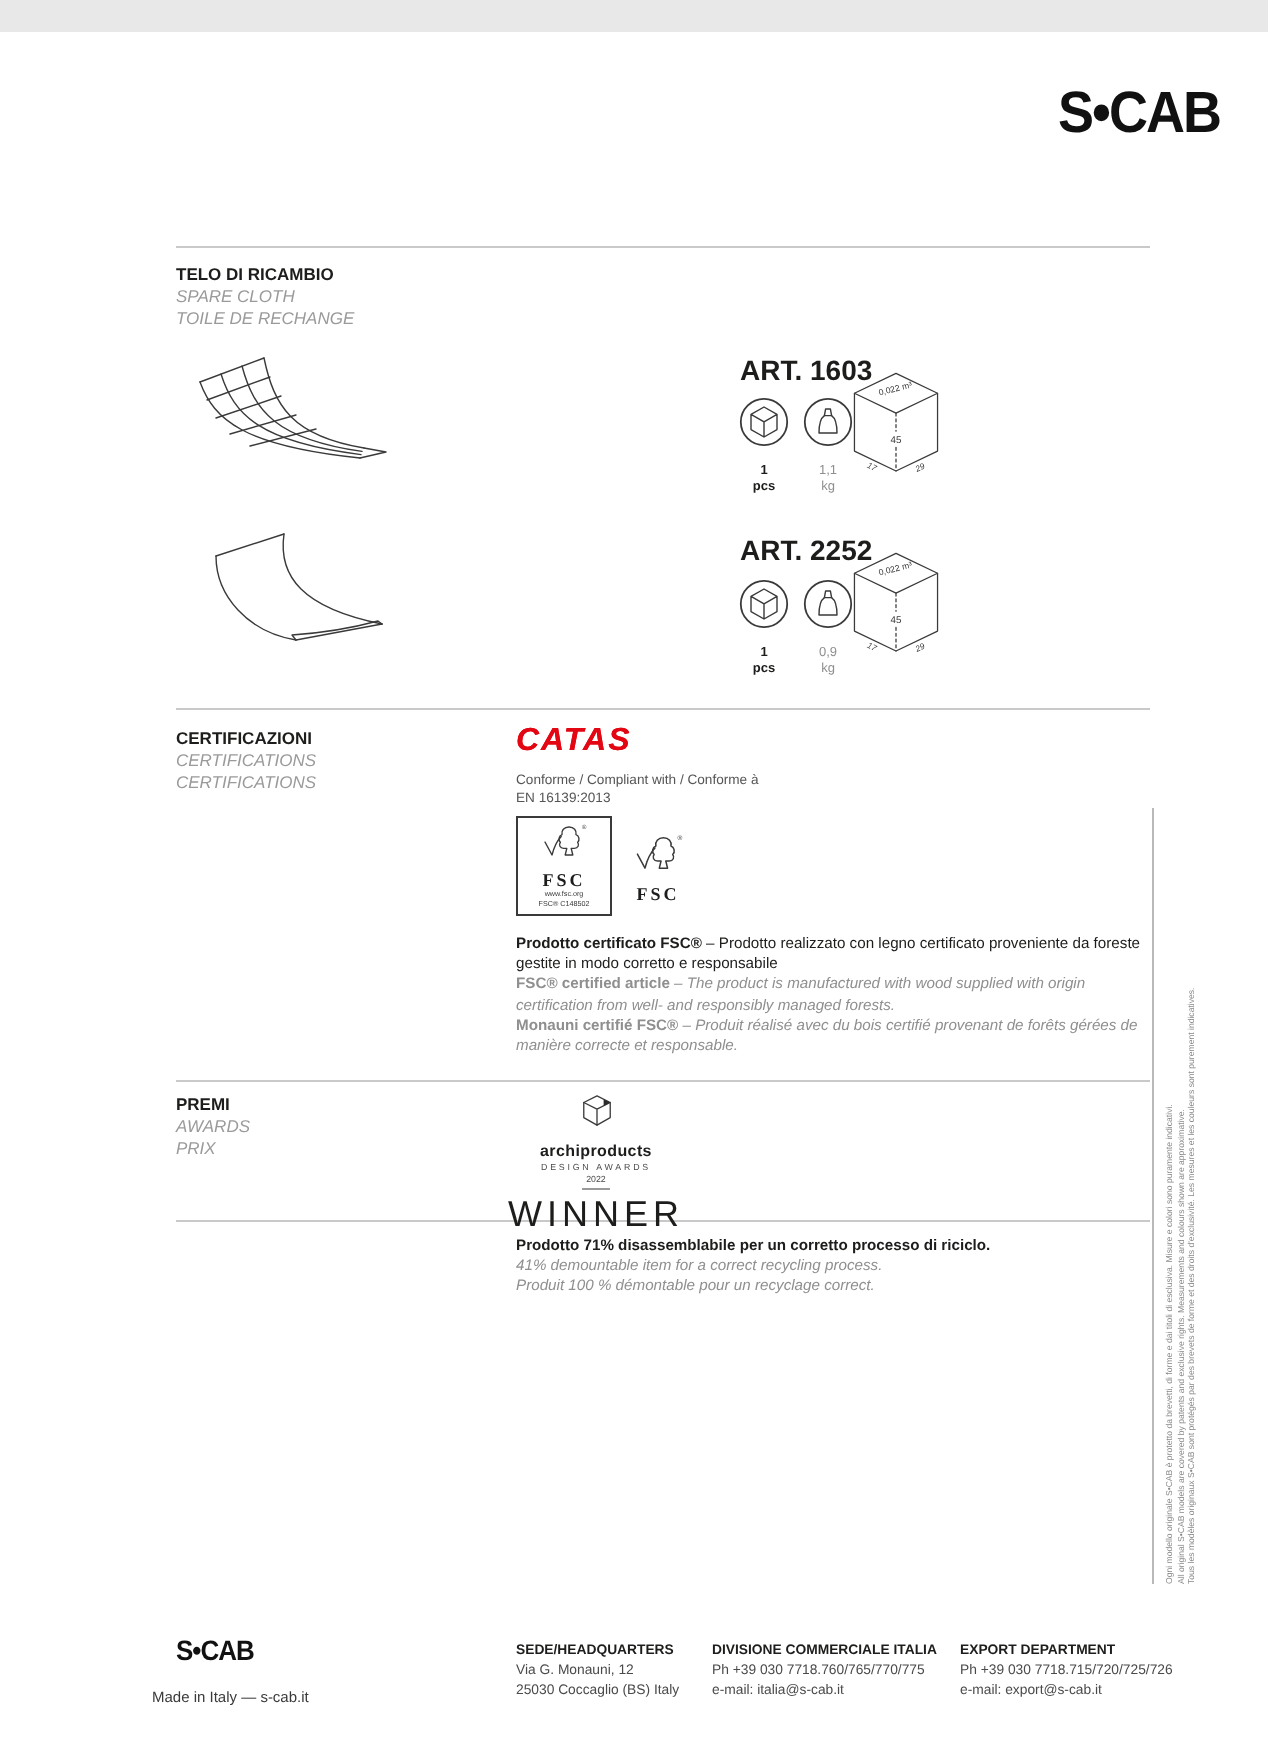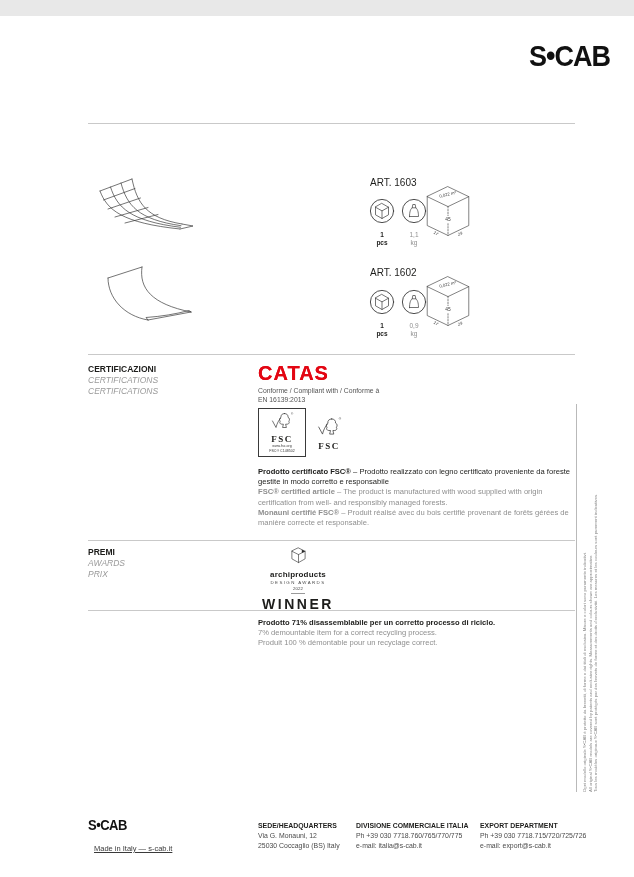--- a/index.html
+++ b/index.html
@@ -9,79 +9,84 @@
   }
   .hr{position:absolute;left:88px;width:487px;height:1px;background:#c9c9c9;}
   
   .logo-top{position:absolute;top:24px;right:24px;font-size:27px;font-weight:900;
     letter-spacing:-1px;color:#111;transform:scaleY(1.08);transform-origin:top right;}
   
   .sec-title{position:absolute;left:88px;font-size:8.5px;line-height:11px;}
   .sec-title .t-it{font-weight:bold;color:#1d1d1b;}
   .sec-title .t-tr{font-style:italic;color:#9a9a9a;}
   
-  .art-code{position:absolute;left:370px;font-size:10px;font-weight:normal;color:#1d1d1b;}
+  .art-code{position:absolute;left:370px;font-size:14px;font-weight:bold;color:#1d1d1b;}
   .icon-col{position:absolute;width:28px;text-align:center;}
   .icon-col svg{margin:0 auto;}
   .icon-label{font-size:6.5px;line-height:7.5px;margin-top:3px;font-weight:bold;color:#1d1d1b;}
   .icon-label.gray{color:#8f8f8f;font-weight:normal;}
   .stroke{fill:none;stroke:#3a3a3a;stroke-width:0.9;stroke-linecap:round;stroke-linejoin:round;}
   .stroke-thin{fill:none;stroke:#3a3a3a;stroke-width:0.7;stroke-linecap:round;stroke-linejoin:round;}
   .boxlbl{fill:#3a3a3a;font-family:"Liberation Sans",sans-serif;}
   
-  .catas{position:absolute;left:258px;top:346px;font-size:20px;font-weight:900;
+  .catas{position:absolute;left:258px;top:346px;font-size:16px;font-weight:900;font-style:italic;
     color:#e30613;letter-spacing:1px;text-shadow:0 0 0 #e30613;}
   .cert-note{position:absolute;left:258px;top:370px;font-size:6.8px;line-height:9px;color:#555;}
   
   .fsc-box{position:absolute;left:258px;top:392px;width:42px;border:1px solid #3a3a3a;
     padding:2px 2px 3px 2px;text-align:center;background:#fff;}
   .fsc-name{font-family:"Liberation Serif","DejaVu Serif",serif;font-weight:bold;
     font-size:9px;letter-spacing:1.5px;color:#1d1d1b;line-height:10px;}
   .fsc-tiny{font-size:3.6px;line-height:4.6px;color:#3a3a3a;}
   .fsc-plain{position:absolute;left:310px;top:400px;width:38px;text-align:center;}
   
   .par{position:absolute;left:258px;width:314px;font-size:7.6px;line-height:10.2px;}
   .par .dark{color:#1d1d1b;}
   .par .lead{font-weight:bold;}
-  .par .gray-it{color:#8f8f8f;text-align:right;}
+  .par .gray-it{color:#8f8f8f;font-style:italic;text-align:right;}
   .par .lead-it{font-weight:bold;color:#8f8f8f;}
   
   .award-block{position:absolute;left:252px;top:531px;width:92px;text-align:center;color:#1d1d1b;}
   .award-block svg{margin:0 auto;}
   .ap-name{font-size:8px;font-weight:bold;letter-spacing:.2px;margin-top:2px;}
   .ap-sub{font-size:4.4px;letter-spacing:1.4px;color:#4a4a4a;margin-top:1px;}
   .ap-year{font-size:4.4px;color:#4a4a4a;margin-top:1px;}
   .ap-rule{width:14px;height:1px;background:#9a9a9a;margin:2px auto 2px auto;}
-  .ap-winner{font-size:14px;letter-spacing:2.5px;font-weight:700;margin-top:1px;}
+  .ap-winner{font-size:18px;letter-spacing:2.5px;font-weight:400;margin-top:1px;}
   
   .side-rule{position:absolute;left:576px;top:388px;width:1px;height:388px;background:#b9b9b9;}
   .side-note{position:absolute;left:582px;top:776px;width:388px;
     transform:rotate(-90deg);transform-origin:0 0;font-size:4.3px;line-height:5.6px;color:#8a8a8a;}
   
   .footer-logo{position:absolute;left:88px;top:801px;font-size:13px;font-weight:900;
     letter-spacing:-0.5px;color:#111;transform:scaleY(1.08);transform-origin:top left;}
-  .made-in{position:absolute;left:94px;top:828px;font-size:7.5px;color:#3a3a3a;text-decoration:underline;}
+  .made-in{position:absolute;left:76px;top:828px;font-size:7.5px;color:#3a3a3a;}
   .f-col{position:absolute;top:805px;font-size:6.9px;line-height:10px;color:#4a4a4a;}
   .f-col .f-head{font-weight:bold;color:#1d1d1b;}
   .f-col.c2{left:258px;}
   .f-col.c3{left:356px;}
   .f-col.c4{left:480px;}
 </style>
 </head>
 <body>
 
 <div class="page">
 
   <div class="logo-top">S•CAB</div>
 
   <div class="hr" style="top:107px"></div>
   <div class="hr" style="top:338px"></div>
   <div class="hr" style="top:524px"></div>
   <div class="hr" style="top:594px"></div>
 
+  <div class="sec-title" style="top:116px">
+    <div class="t-it">TELO DI RICAMBIO</div>
+    <div class="t-tr">SPARE CLOTH</div>
+    <div class="t-tr">TOILE DE RECHANGE</div>
+  </div>
 
   <svg style="position:absolute;left:92px;top:160px" width="108" height="62" viewBox="0 0 108 62">
     <path class="stroke-thin" d="M8,15 L40,3"></path>
     <path class="stroke-thin" d="M8,15 C15,34 30,47 88,53"></path>
     <path class="stroke-thin" d="M18.5,11 C25,31.5 38,45 88.5,51.3"></path>
     <path class="stroke-thin" d="M29,7 C35,29.5 46,43.5 89,49.7"></path>
     <path class="stroke-thin" d="M40,3 C45,27 54,42 90,48"></path>
     <path class="stroke-thin" d="M11.5,24 L43,12.5"></path>
     <path class="stroke-thin" d="M16,33 L48.5,22"></path>
     <path class="stroke-thin" d="M23,41 L56,31.5"></path>
@@ -122,21 +127,21 @@
   </svg>
 
   <svg style="position:absolute;left:96px;top:248px" width="105" height="65" viewBox="0 0 105 65">
     <path class="stroke-thin" d="M12,14 L46,3"></path>
     <path class="stroke-thin" d="M46,3 C43,24 55,40 95,48"></path>
     <path class="stroke-thin" d="M95,48 L52,56"></path>
     <path class="stroke-thin" d="M52,56 C28,52 12,34 12,14"></path>
     <path class="stroke-thin" d="M52,56 L50,53.5 C65,52.5 80,50 93,46.5 L95,48"></path>
   </svg>
 
-  <div class="art-code" style="top:251px">ART. 1602</div>
+  <div class="art-code" style="top:251px">ART. 2252</div>
   <div class="icon-col" style="left:368px;top:273px">
     <svg width="26" height="26" viewBox="0 0 26 26">
       <circle class="stroke" cx="13" cy="13" r="11.6"></circle>
       <path class="stroke-thin" d="M13,5.5 L19.5,9.2 L13,12.9 L6.5,9.2 Z M6.5,9.2 L6.5,16.8 L13,20.5 L19.5,16.8 L19.5,9.2 M13,12.9 L13,20.5"></path>
     </svg>
     <div class="icon-label">
       <div>1</div>
       <div>pcs</div>
     </div>
   </div>
@@ -213,21 +218,21 @@
     </svg>
     <div class="ap-name">archiproducts</div>
     <div class="ap-sub">DESIGN AWARDS</div>
     <div class="ap-year">2022</div>
     <div class="ap-rule"></div>
     <div class="ap-winner">WINNER</div>
   </div>
 
   <div class="par" style="top:602px">
     <span class="dark lead">Prodotto 71% disassemblabile per un corretto processo di riciclo.</span><br>
-    <span class="gray-it">7% demountable item for a correct recycling process.</span><br>
+    <span class="gray-it">41% demountable item for a correct recycling process.</span><br>
     <span class="gray-it">Produit 100 % démontable pour un recyclage correct.</span>
   </div>
 
   <div class="side-rule"></div>
   <div class="side-note">
     <div>Ogni modello originale S•CAB è protetto da brevetti, di forme e dai titoli di esclusiva. Misure e colori sono puramente indicativi.</div>
     <div>All original S•CAB models are covered by patents and exclusive rights. Measurements and colours shown are approximative.</div>
     <div>Tous les modèles originaux S•CAB sont protégés par des brevets de forme et des droits d'exclusivité. Les mesures et les couleurs sont purement indicatives.</div>
   </div>
 

